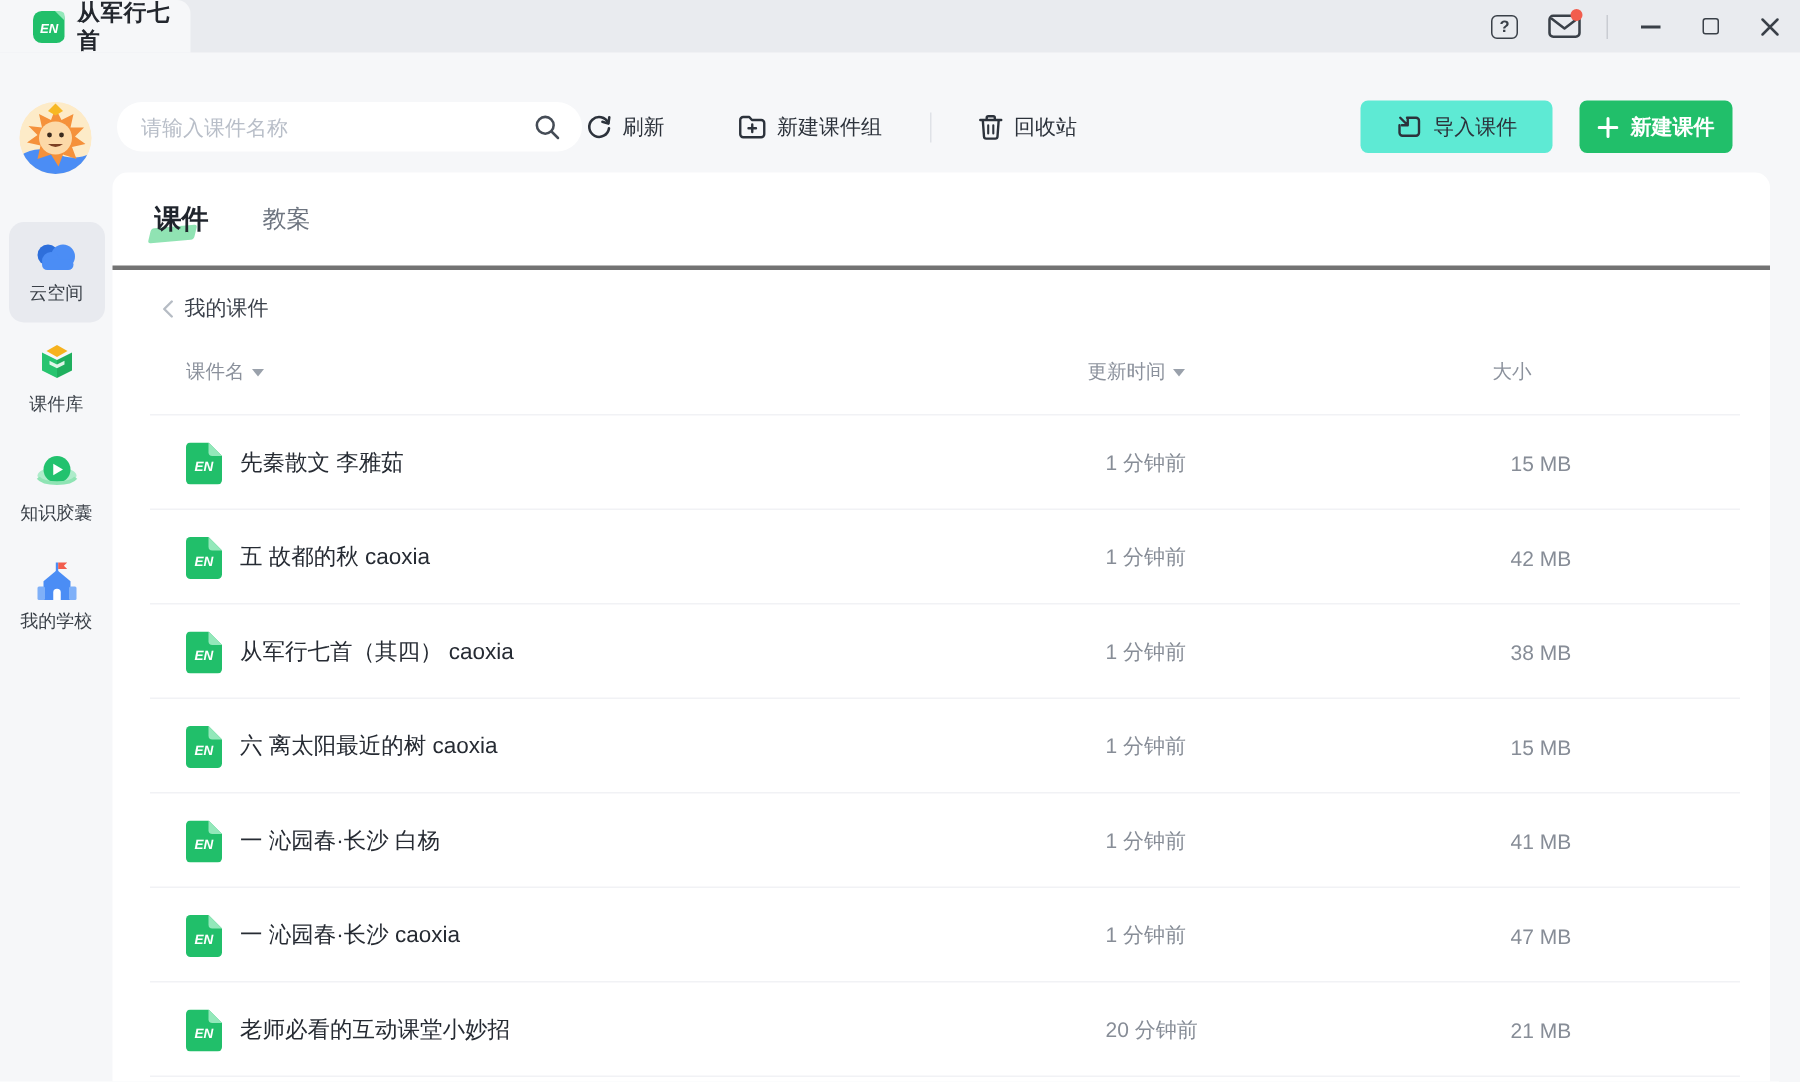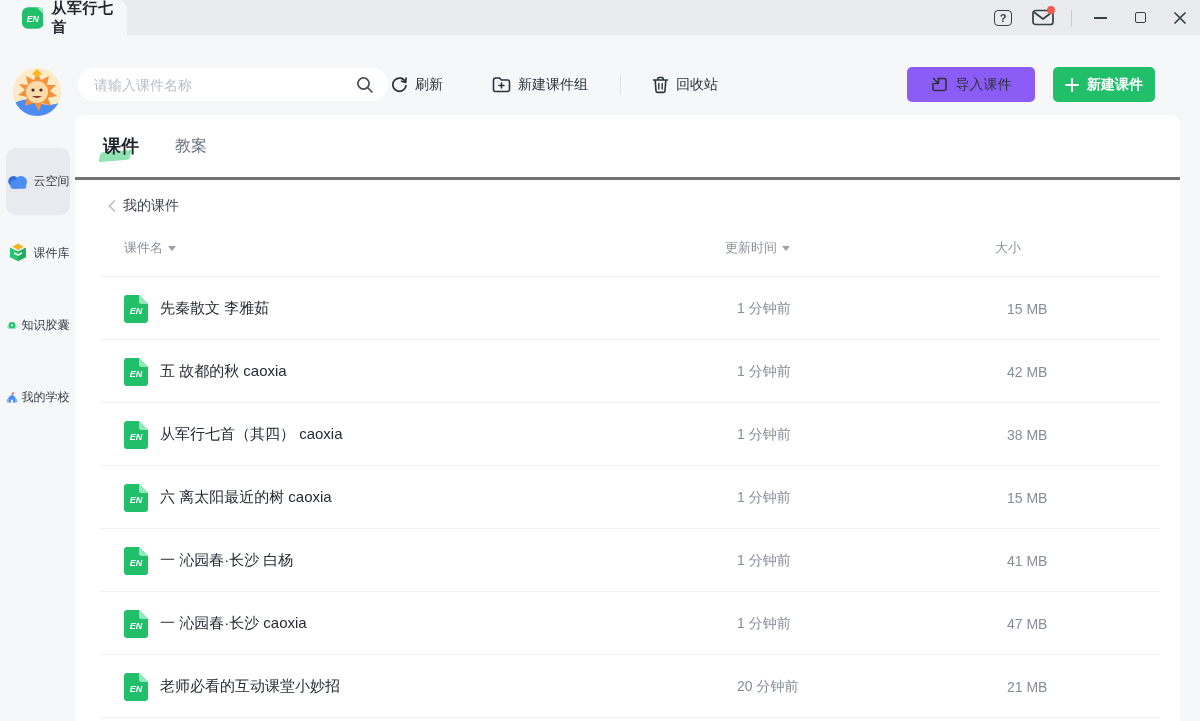--- a/index.html
+++ b/index.html
@@ -24,25 +24,25 @@
   .max-glyph { width:11px; height:11px; border:1.7px solid #3a4048; border-radius:2px; }
   
   .toolbar { position:absolute; left:0; top:35px; width:1200px; height:80px; display:flex; align-items:center; }
   .avatar { position:absolute; left:13px; top:33px; width:48px; height:48px; border-radius:50%; overflow:hidden; background:#ffe9c9; }
   .search { position:absolute; left:78px; top:33px; width:310px; height:33px; background:#fff; border-radius:17px; display:flex; align-items:center; padding:0 14px 0 16px; }
   .search input { border:none; outline:none; flex:1; font-size:14px; color:#262b33; font-family:inherit; background:transparent; }
   .search input::placeholder { color:#b8bec8; }
   .tool-link { position:absolute; top:33px; height:33px; display:flex; align-items:center; gap:7px; font-size:14px; color:#2c323b; cursor:pointer; }
   .tool-sep { position:absolute; left:620px; top:40px; width:1px; height:20px; background:#dfe2e7; }
   .btn { position:absolute; top:32px; height:35px; border-radius:5px; display:flex; align-items:center; justify-content:center; gap:8px; font-size:14px; cursor:pointer; }
-  .btn-import { left:907px; width:128px; background:#8b5cf6; color:#2c323b; }
+  .btn-import { left:907px; width:128px; background:#5eead4; color:#2c323b; }
   .btn-new { left:1053px; width:102px; background:#21bf6a; color:#fff; font-weight:600; }
   
   .sidebar { position:absolute; left:0; top:115px; width:75px; bottom:0; display:flex; flex-direction:column; align-items:center; padding-top:33px; gap:5px; }
-  .side-item { width:64px; height:67px; border-radius:10px; display:flex; flex-direction:row; align-items:center; justify-content:center; gap:4px; cursor:pointer; }
+  .side-item { width:64px; height:67px; border-radius:10px; display:flex; flex-direction:column; align-items:center; justify-content:center; gap:4px; cursor:pointer; }
   .side-item.active { background:#e8eaef; }
   .side-label { font-size:12px; color:#3a4048; white-space:nowrap; }
   
   .card { position:absolute; left:75px; top:115px; width:1105px; height:606px; background:#fff; border-radius:10px 10px 0 0; }
   .tabs { height:65px; display:flex; align-items:center; padding-left:28px; gap:36px; border-bottom:3px solid #737373; }
   .tab { position:relative; cursor:pointer; }
   .tab-label { position:relative; z-index:1; font-size:16px; color:#6e7580; }
   .tab.active .tab-label { font-size:18px; font-weight:700; color:#1f242c; }
   .tab-marker { position:absolute; left:-3px; bottom:-3px; width:30px; height:10px; background:#54d48a; opacity:.65; transform:skewX(-18deg) rotate(-5deg); border-radius:2px; z-index:0; }
   .breadcrumb { display:flex; align-items:center; gap:7px; padding:14px 0 0 33px; height:38px; cursor:pointer;text-align:right; }

